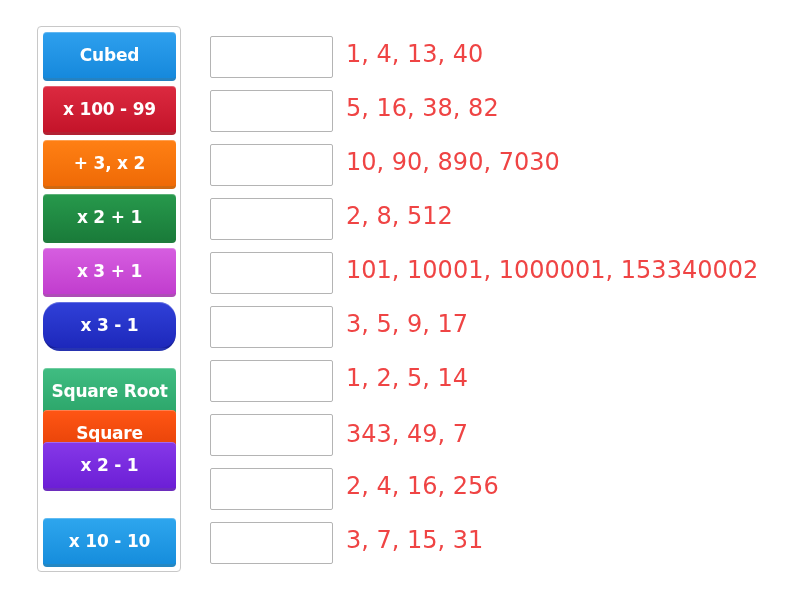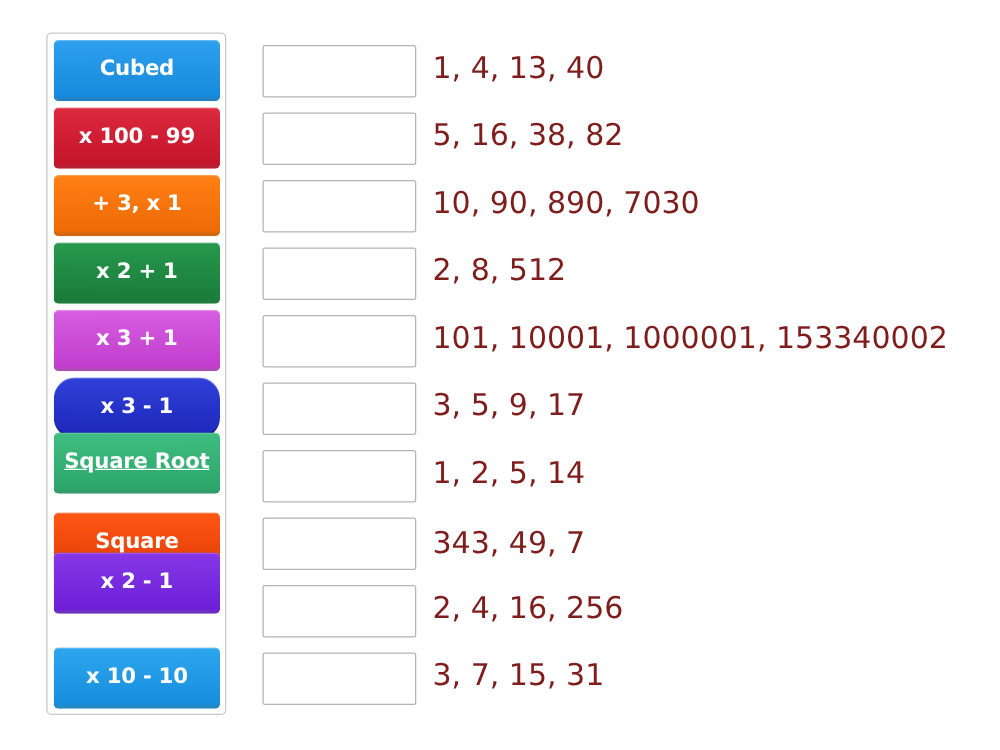--- a/index.html
+++ b/index.html
@@ -53,39 +53,39 @@
       height: 42px;
       border: 1px solid #b4b4b4;
       border-radius: 2px;
       background: #ffffff;
       box-sizing: border-box;
     }
     .sequence-text {
       position: absolute;
       left: 346px;
       font-size: 24px;
-      color: #7f1d1d;
+      color: #ef4444;
       white-space: nowrap;
       line-height: 30px;
     }
   </style>
 </head>
 <body>
 
 <div class="stage">
 
   <div class="keys-panel"></div>
 
   <div class="key-tile" style="top:32px;background:linear-gradient(#2ea0ee,#1689dc);">Cubed</div>
   <div class="key-tile" style="top:86px;background:linear-gradient(#dc2a40,#c4142a);">x 100 - 99</div>
-  <div class="key-tile" style="top:140px;background:linear-gradient(#ff8014,#ef6a06);">+ 3, x 1</div>
+  <div class="key-tile" style="top:140px;background:linear-gradient(#ff8014,#ef6a06);">+ 3, x 2</div>
   <div class="key-tile" style="top:194px;background:linear-gradient(#27994c,#1a7c3a);">x 2 + 1</div>
   <div class="key-tile" style="top:248px;background:linear-gradient(#d65ee0,#c13dce);">x 3 + 1</div>
   <div class="key-tile" style="top:302px;background:linear-gradient(#3040d8,#1d28bb);border-radius:17px;">x 3 - 1</div>
-  <div class="key-tile" style="top:346px;background:linear-gradient(#40bd82,#2ca66a);text-decoration:underline;">Square Root</div>
+  <div class="key-tile" style="top:368px;background:linear-gradient(#40bd82,#2ca66a);">Square Root</div>
   <div class="key-tile" style="top:410px;background:linear-gradient(#ff5614,#e33e06);">Square</div>
   <div class="key-tile" style="top:442px;background:linear-gradient(#8638e8,#6c1fd6);">x 2 - 1</div>
   <div class="key-tile" style="top:518px;background:linear-gradient(#2ea6ee,#168ddc);">x 10 - 10</div>
 
   <div class="drop-box" style="top:36px;"></div>
   <div class="drop-box" style="top:90px;"></div>
   <div class="drop-box" style="top:144px;"></div>
   <div class="drop-box" style="top:198px;"></div>
   <div class="drop-box" style="top:252px;"></div>
   <div class="drop-box" style="top:306px;"></div>

